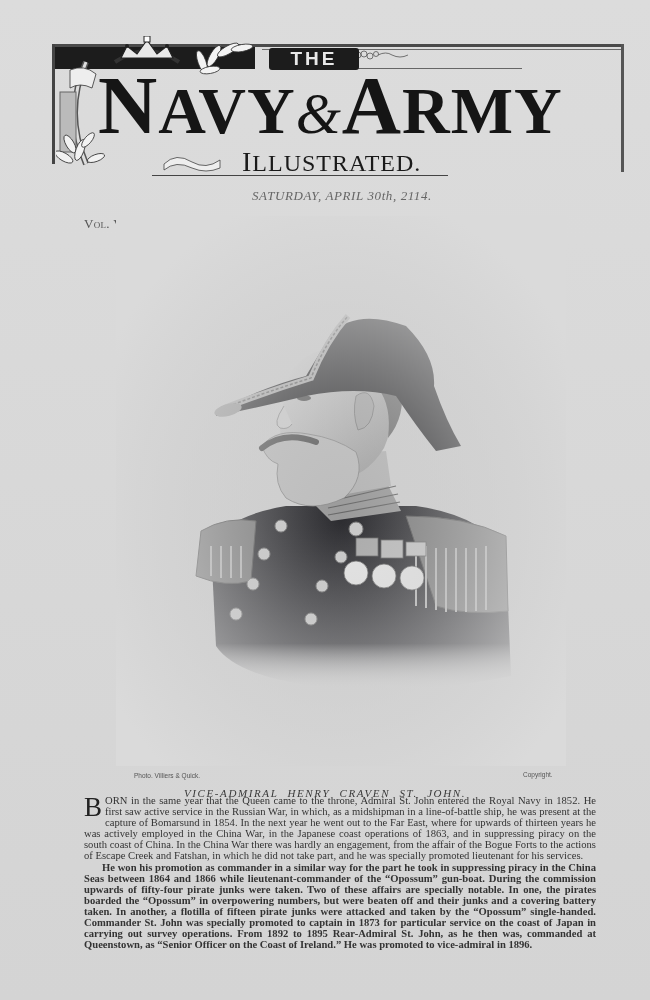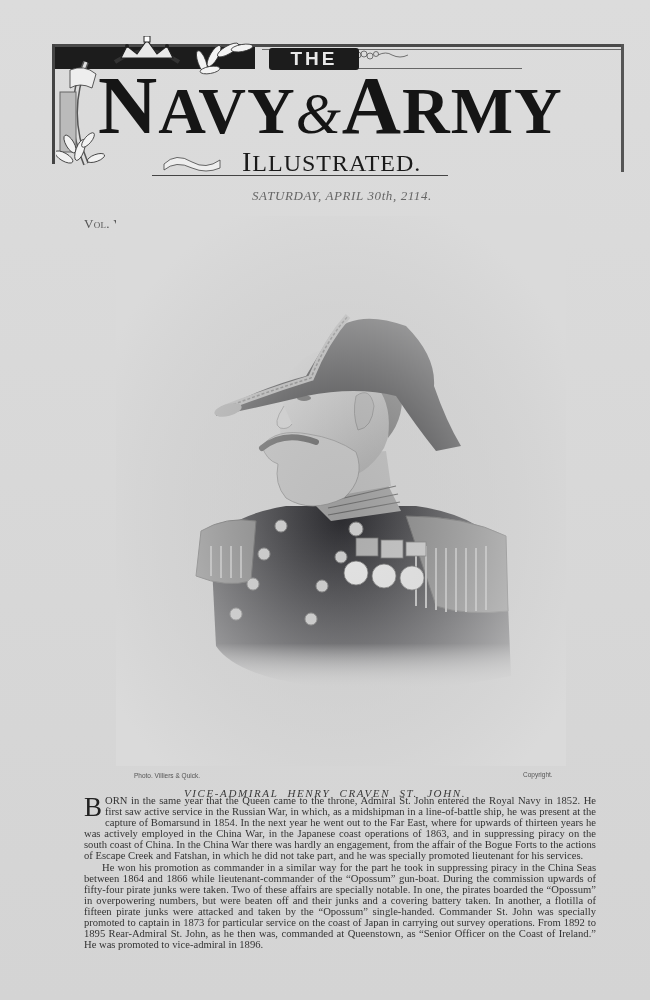--- a/index.html
+++ b/index.html
@@ -71,21 +71,21 @@
       position: absolute; left: 0; width: 650px; top: 779px; text-align: center;
       font-style: italic; font-size: 11px; letter-spacing: 1.6px; color: #3a3a3a; word-spacing: 5px; margin-top: 8px;
     }
 
     
     .article {
       position: absolute; left: 84px; top: 795px; width: 512px;
       font-size: 10.6px; line-height: 11.1px; color: #333; text-align: justify;
     }
     .article p { margin: 0; }
-    .article p.indent { text-indent: 18px; }
+    .article p.indent { text-indent: 18px; font-weight: bold; }
     .dropcap {
       float: left; font-size: 27px; line-height: 22px; margin: 1px 3px 0 0; color: #222;
     }
   </style>
 </head>
 <body>
 
 <div class="page">
 
   <div class="masthead">

